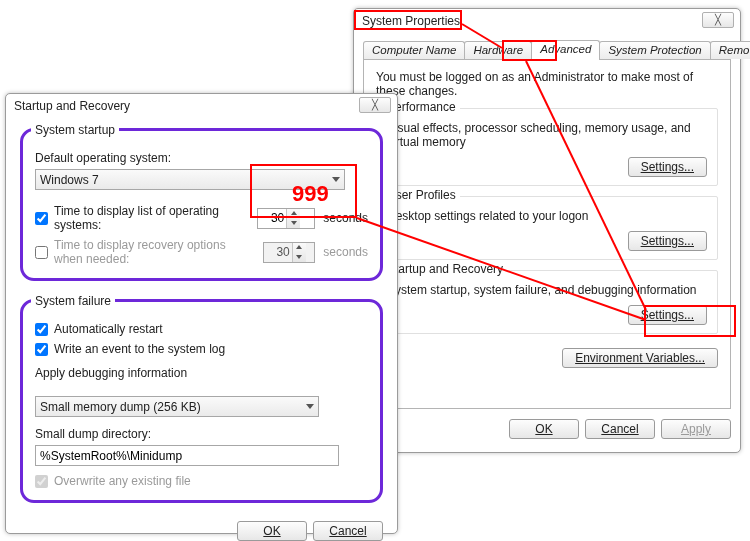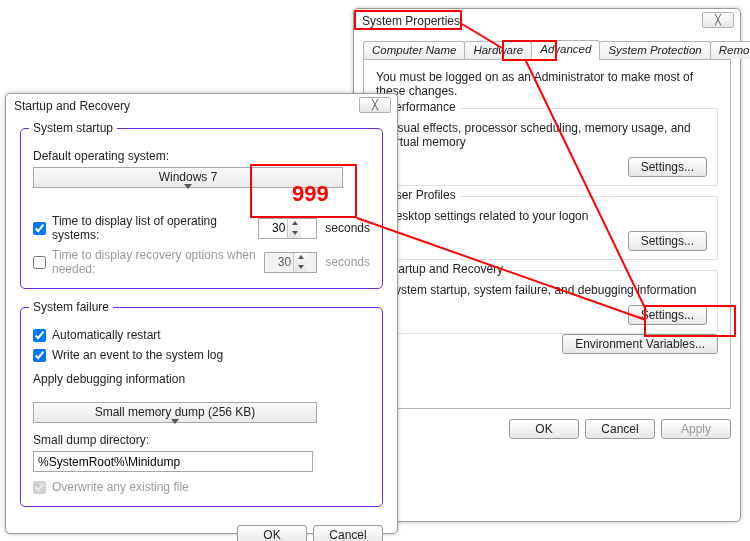--- a/index.html
+++ b/index.html
@@ -36,33 +36,33 @@
   .btn {
     display: inline-block;
     min-width: 70px;
     padding: 2px 12px;
     background: linear-gradient(#fdfdfd,#e7e7e7);
     border: 1px solid #9a9a9a;
     border-radius: 3px;
     text-align: center;
     font-size: 12px;
     color: #222;
+    text-decoration: underline;
   }
   .btn.disabled { color: #9a9a9a; }
   .combo, .textin, .spin {
     border: 1px solid #a7a7a7;
     background: #fff;
     font-size: 12px;
     padding: 2px 4px;
     height: 21px;
   }
   .combo {
     display: flex; justify-content: space-between; align-items: center;
     background: linear-gradient(#fafafa,#eaeaea);
-    flex-direction: column;
   }
   .combo .caret, .spin .caret {
     width: 0; height: 0;
     border-left: 4px solid transparent;
     border-right: 4px solid transparent;
     border-top: 5px solid #555;
   }
   .spin {
     display: flex; align-items: center; width: 63px;
     padding: 0 0 0 4px;
@@ -85,21 +85,21 @@
     border-left: 3px solid transparent; border-right: 3px solid transparent;
   }
   .spin .arrows .up::before { border-bottom: 4px solid #555; }
   .spin .arrows .dn::before { border-top: 4px solid #555; }
   label.cb { display: flex; align-items: center; gap: 6px; }
   label.cb input { margin: 0; }
   label.cb.disabled { color: #9a9a9a; }
 
   
   #sysprops {
-    top: 8px; left: 353px; width: 388px; height: 514px;
+    top: 8px; left: 353px; width: 388px; height: 445px;
     padding: 28px 9px 9px 9px;
   }
   .tabstrip {
     display: flex; align-items: flex-end; height: 22px;
     position: relative; z-index: 2;
   }
   .tab {
     border: 1px solid #b4b4b4;
     border-bottom: none;
     border-radius: 3px 3px 0 0;
@@ -138,22 +138,22 @@
     margin-top: 10px;
   }
 
   
   #startup {
     top: 93px; left: 5px; width: 393px; height: 441px;
     padding: 28px 14px 14px 14px;
     z-index: 10;
   }
   #startup .grp {
-    border: 1px solid #6d28d9;
-    border-radius: 5px;
+    border: 3px solid #6d28d9;
+    border-radius: 14px;
     padding: 14px 12px 12px;
     position: relative;
     margin-top: 14px;
   }
   #startup .grp-legend { top: -8px; }
   .row { display: flex; align-items: center; gap: 8px; margin-top: 6px; }
   .stk { display: block; margin-top: 6px; }
 
   
   .ann {
@@ -206,21 +206,21 @@
       <div class="sect-desc">Desktop settings related to your logon</div>
       <span class="btn">Settings...</span>
     </div>
 
     <div class="sect">
       <span class="sect-title">Startup and Recovery</span>
       <div class="sect-desc">System startup, system failure, and debugging information</div>
       <span class="btn">Settings...</span>
     </div>
 
-    <div style="text-align:right; ">
+    <div style="text-align:right; margin-top:14px;">
       <span class="btn" style="min-width:140px;">Environment Variables...</span>
     </div>
   </div>
 
   <div class="bottom-buttons">
     <span class="btn">OK</span>
     <span class="btn">Cancel</span>
     <span class="btn disabled">Apply</span>
   </div>
 </div>
@@ -231,21 +231,21 @@
 
   <div class="grp" style="margin-top:6px;">
     <span class="grp-legend">System startup</span>
 
     <div class="stk">Default operating system:</div>
     <div class="combo" style="width:310px; margin-top:4px;">
       <span>Windows 7</span>
       <span class="caret"></span>
     </div>
 
-    <div class="row" style="margin-top:26px;align-items:center;">
+    <div class="row" style="margin-top:14px;align-items:center;">
       <label class="cb">
         <input type="checkbox" checked="" style="">
         <span>Time to display list of operating systems:</span>
       </label>
       <div class="spin">
         <input value="30" style="">
         <span class="arrows">
             <span class="up"></span>
             <span class="dn"></span>
           </span>
@@ -281,21 +281,21 @@
       <span>Write an event to the system log</span>
     </label>
 
     <div class="stk" style="margin-top:10px;">Apply debugging information</div>
     <div class="combo" style="width:284px; margin-top:16px;">
       <span>Small memory dump (256 KB)</span>
       <span class="caret"></span>
     </div>
 
     <div class="stk" style="margin-top:10px;">Small dump directory:</div>
-    <input class="textin" style="width: 280px; margin-top: 4px;" value="%SystemRoot%\Minidump">
+    <input class="textin" style="width: 304px; margin-top: 4px;" value="%SystemRoot%\Minidump">
 
     <label class="cb disabled stk" style="margin-top:8px;">
       <input type="checkbox" checked="" disabled="" style="">
       <span>Overwrite any existing file</span>
     </label>
   </div>
 
   <div class="bottom-buttons" style="justify-content:flex-end; margin-top:18px;">
     <span class="btn">OK</span>
     <span class="btn">Cancel</span>

